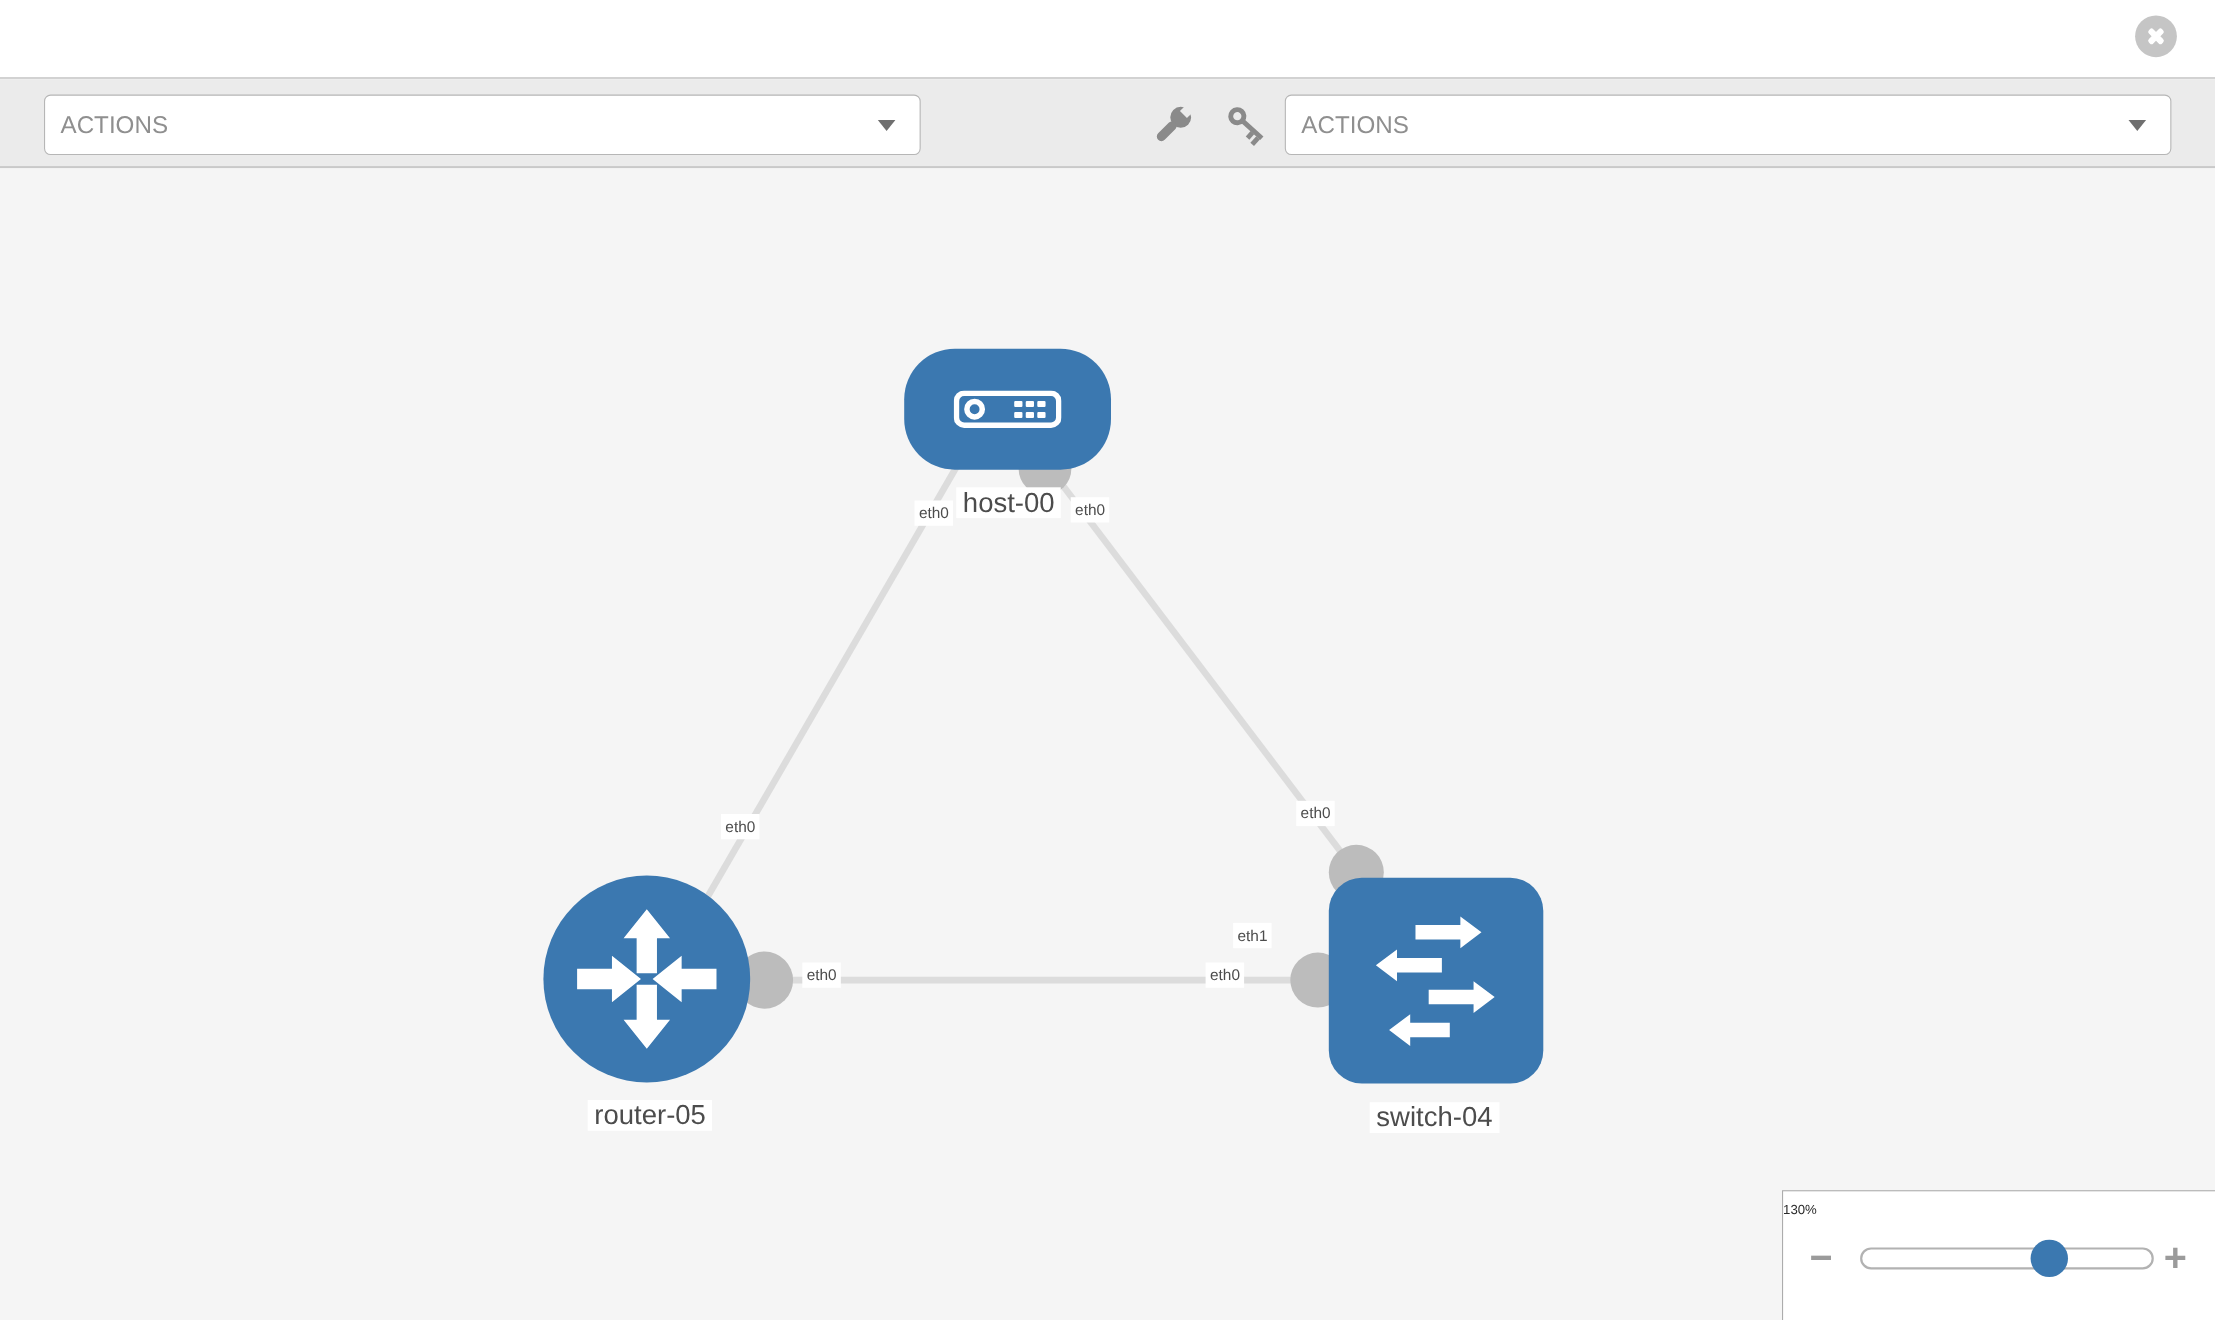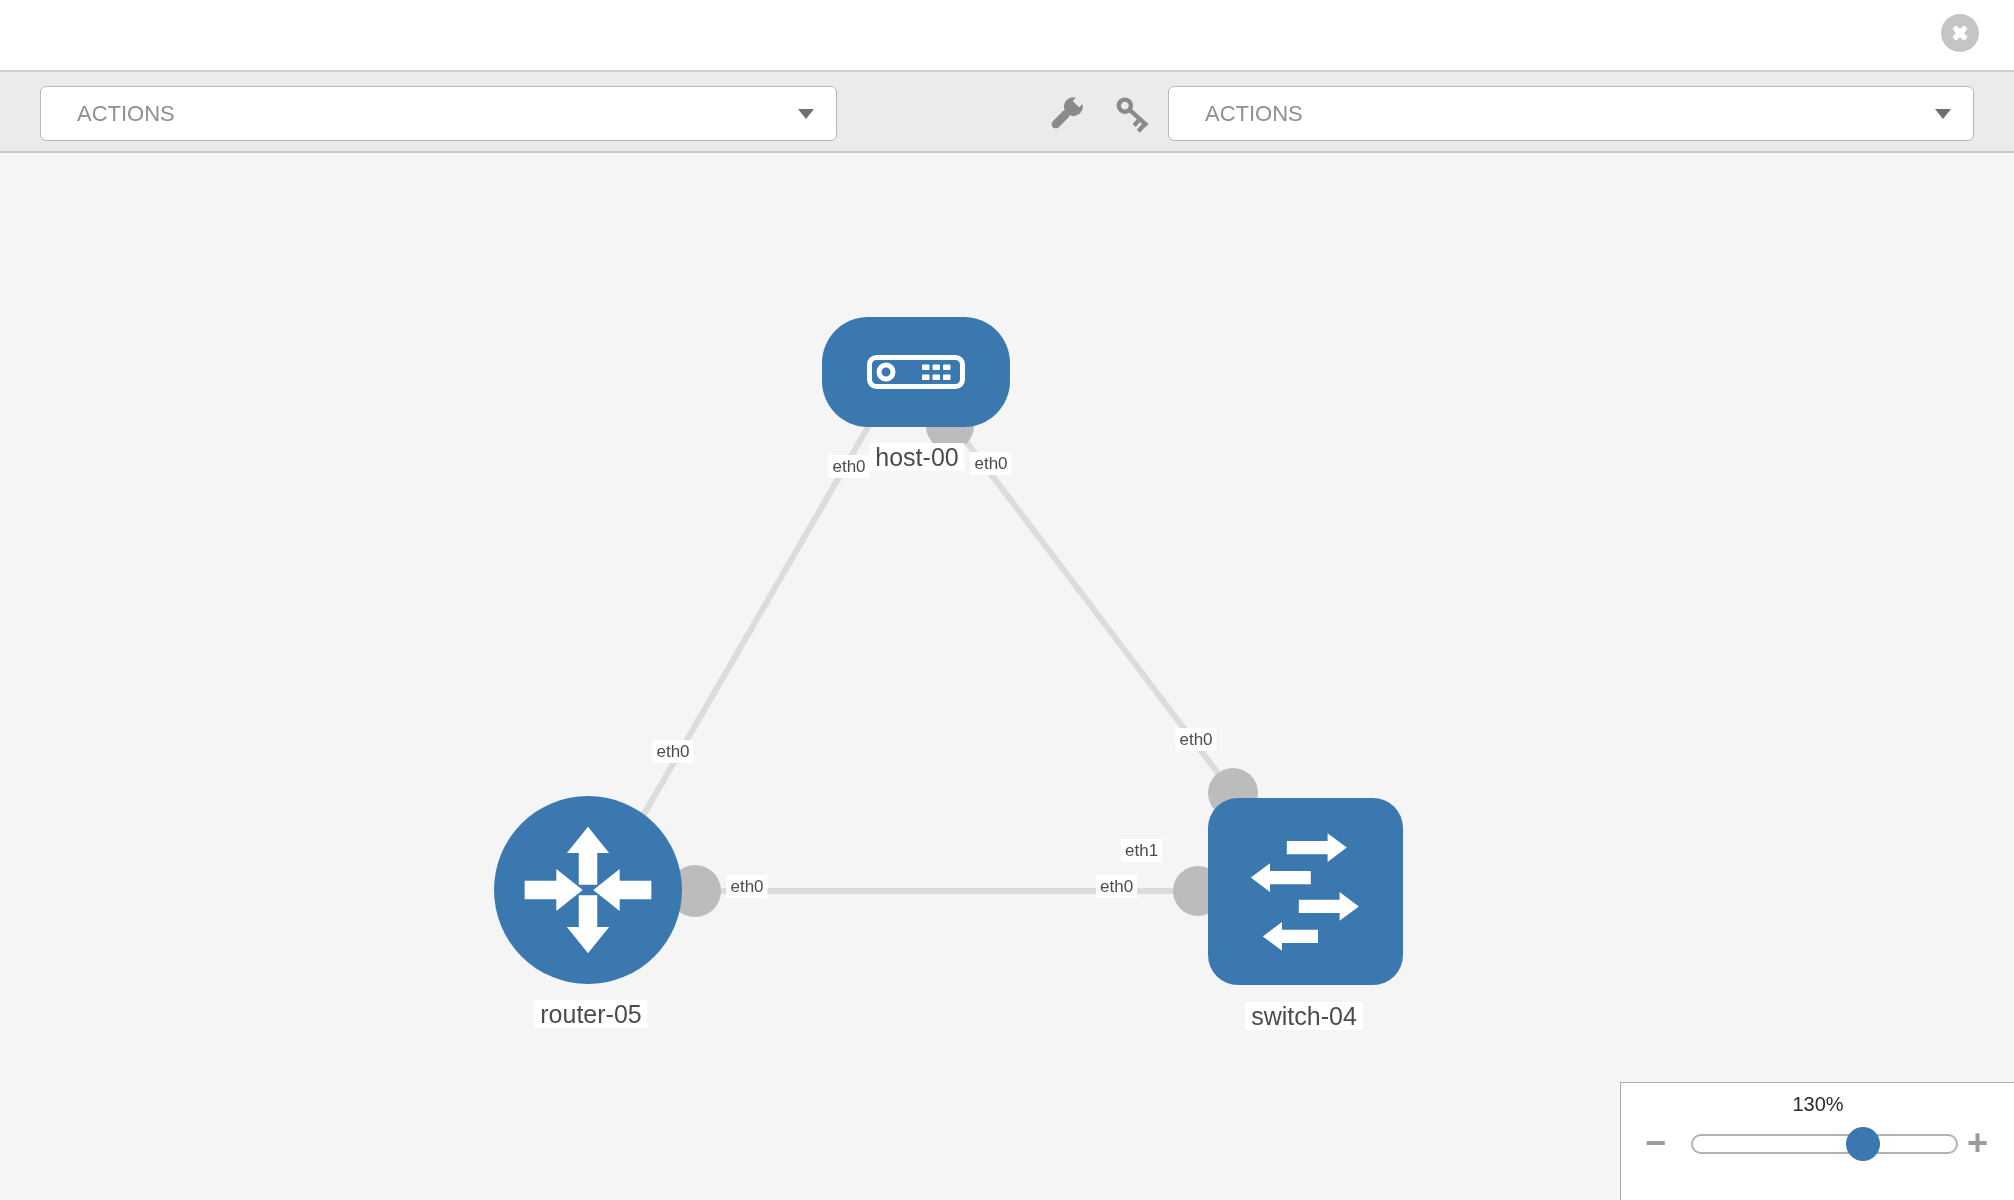--- a/index.html
+++ b/index.html
@@ -29,21 +29,21 @@
   .toolbar {
     position: absolute; left: 0; top: 72px; width: 2014px; height: 81px;
     background: #ebebeb; border-bottom: 2px solid #c9c9c9;
   }
   .select-box {
     position: absolute; top: 14px; height: 55px;
     background: #ffffff; border: 1px solid #b6b6b6; border-radius: 6px;
     cursor: pointer;
   }
   .select-box .select-label {
-    position: absolute; left: 36px; top: 0; line-height: 53px;
+    position: absolute; left: 14px; top: 0; line-height: 53px;
     font-size: 22px; color: #8f8f8f;
   }
   .caret {
     position: absolute; right: 22px; top: 50%; margin-top: -5px;
     width: 0; height: 0;
     border-left: 8px solid transparent; border-right: 8px solid transparent;
     border-top: 10px solid #6f6f6f;
   }
   .actions-box { left: 40px; width: 797px; }
   .search-box  { left: 1168px; width: 806px; }
@@ -64,43 +64,43 @@
   .node-host   { left: 822px;  top: 164px; width: 188px; height: 110px; border-radius: 46px; }
   .node-router { left: 494px;  top: 643px; width: 188px; height: 188px; border-radius: 50%; }
   .node-switch { left: 1208px; top: 645px; width: 195px; height: 187px; border-radius: 30px; }
 
   .nlabel {
     position: absolute; background: #ffffff; color: #4c4c4c;
     font-size: 25px; line-height: 28px; padding: 0 6px; white-space: nowrap;
   }
   .ilabel {
     position: absolute; background: #ffffff; color: #4c4c4c;
-    font-size: 17px; line-height: 23px; padding: 0 4px; white-space: nowrap;
+    font-size: 14px; line-height: 23px; padding: 0 4px; white-space: nowrap;
   }
   .cx { transform: translateX(-50%); }
 
   .lbl-host     { left: 917px;  top: 290px; }
   .lbl-router   { left: 591px;  top: 847px; }
   .lbl-switch   { left: 1304px; top: 849px; }
   .if-a-host    { left: 849px;  top: 302px; }
   .if-b-host    { left: 991px;  top: 299px; }
   .if-a-router  { left: 673px;  top: 587px; }
   .if-b-switch  { left: 1196px; top: 575px; }
   .if-c-router  { left: 747px;  top: 722px; }
   .if-c-under   { left: 1096px; top: 722px; }
   .if-c-switch  { left: 1121px; top: 686px; }
 
   
   .zoom-panel {
     position: absolute; left: 1620px; top: 1082px; width: 396px; height: 120px;
     background: #ffffff; border: 1px solid #acacac;
   }
   .zoom-level {
-    position: absolute; left: 0; top: 10px; width: 394px; text-align: center;
-    font-size: 20px; color: #2b2b2b;
+    position: absolute; left: 0; top: 10px; width: 394px; 
+    font-size: 12px; color: #2b2b2b;
   }
   .zoom-minus, .zoom-plus {
     position: absolute; font-size: 36px; font-weight: bold; color: #9b9b9b;
     line-height: 36px; cursor: pointer;
   }
   .zoom-minus { left: 24px;  top: 42px; }
   .zoom-plus  { left: 346px; top: 42px; }
   .zoom-track {
     position: absolute; left: 70px; top: 51px; width: 267px; height: 20px;
     background: #ffffff; border: 2px solid #b2b2b2; border-radius: 10px; cursor: pointer;

